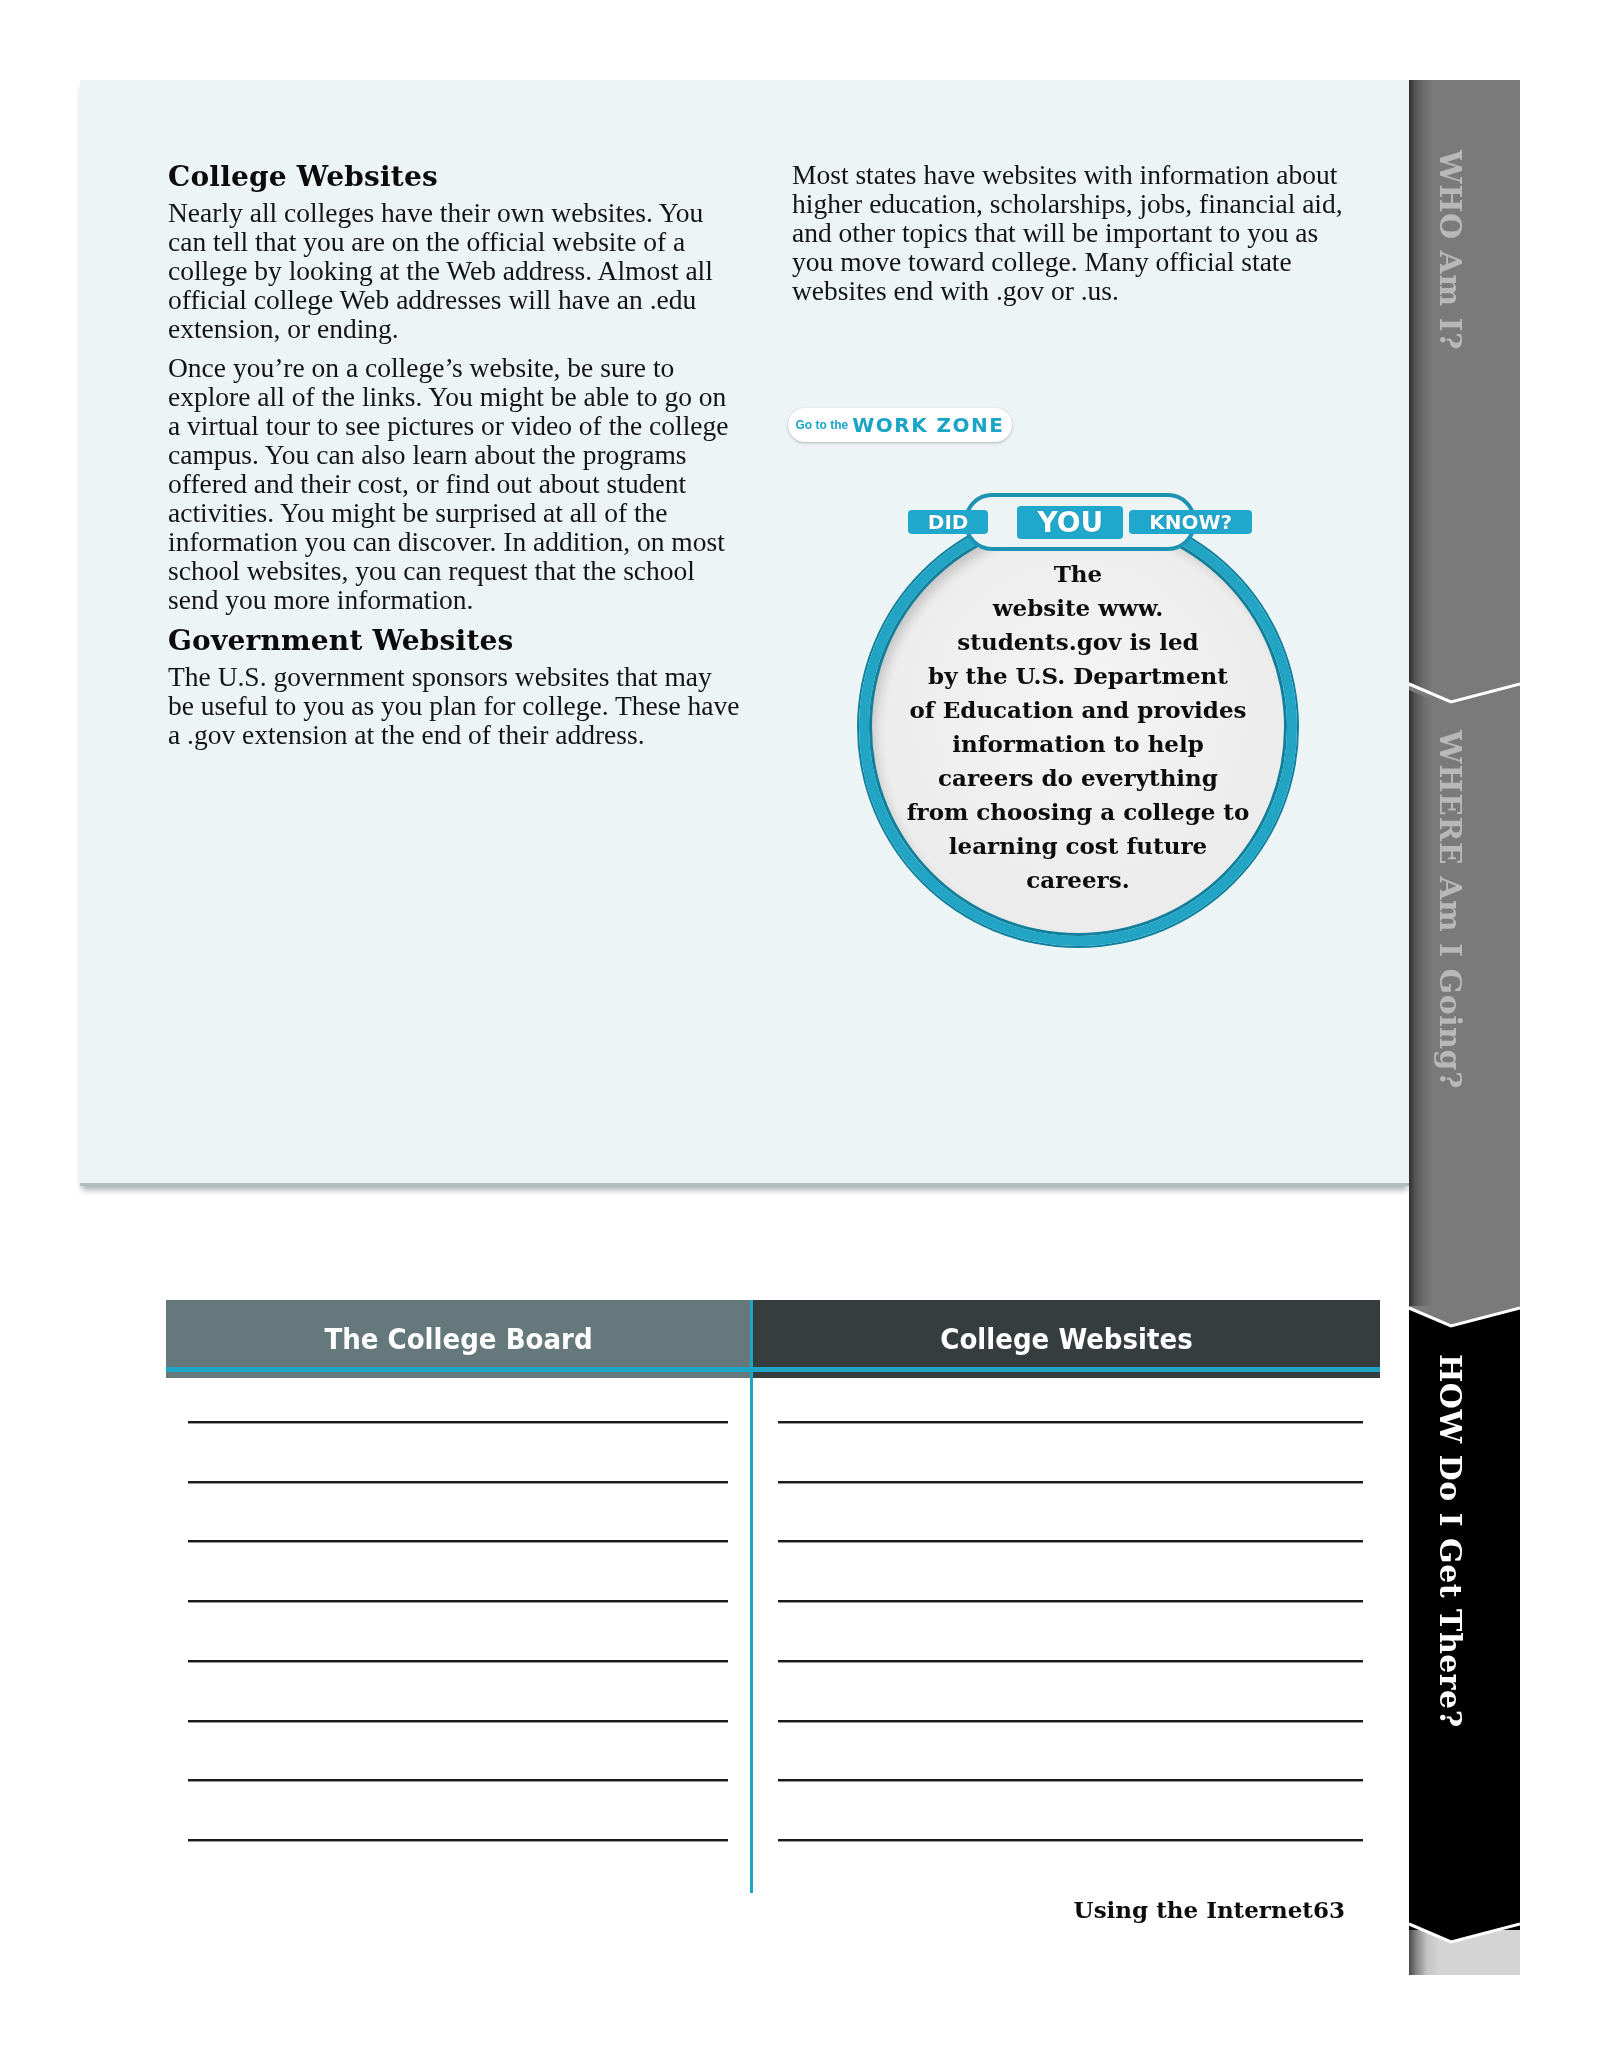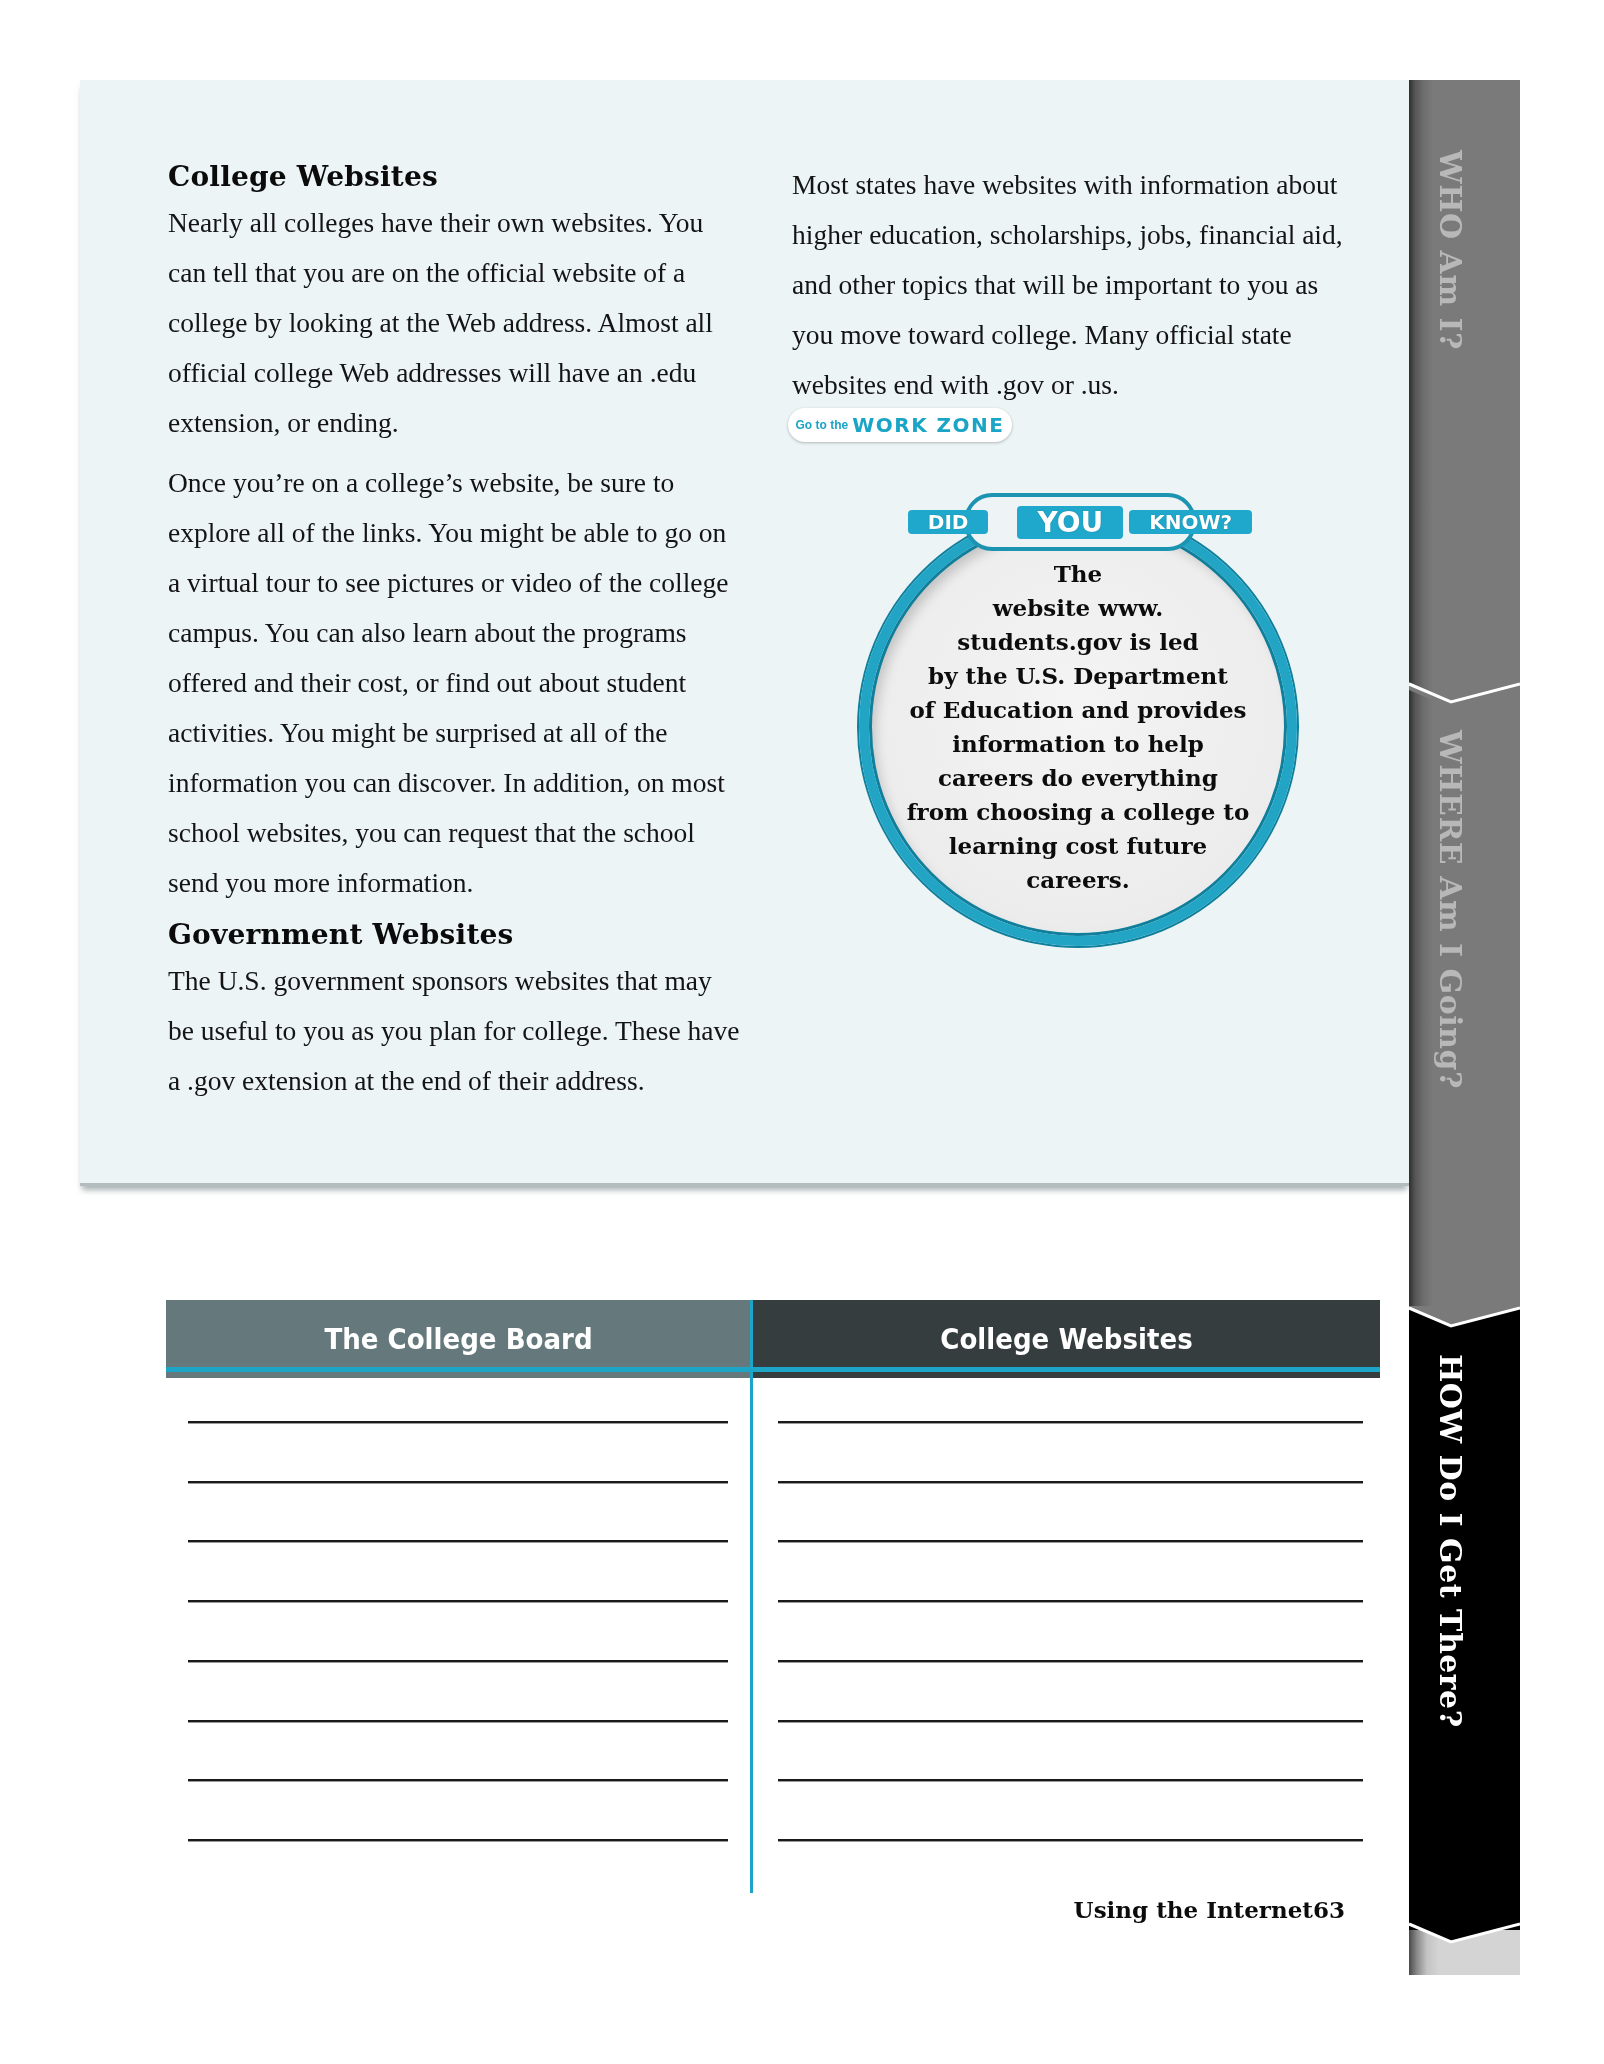--- a/index.html
+++ b/index.html
@@ -3,21 +3,21 @@
 <meta charset="utf-8">
 <style>
   html, body { margin:0; padding:0; background:#ffffff; }
   body { width:1604px; height:2064px; position:relative; overflow:hidden; font-family:"Liberation Serif", serif; color:#111; }
   .panel { position:absolute; left:80px; top:80px; width:1329px; height:1106px; background:#ecf4f6;
            box-shadow: 0 6px 6px -2px rgba(120,135,138,0.65); border-bottom:3px solid #b4bdbe; box-sizing:border-box; }
   .col { position:absolute; }
   .col-left { left:168px; top:160px; width:572px; }
   .col-right { left:792px; top:160px; width:560px; }
   h2.sec { margin:0; font-family:"DejaVu Serif", serif; font-weight:bold; font-size:28px; letter-spacing:0.2px; line-height:34px; color:#0b0b0b; }
-  p.body { margin:0 0 10px 0; font-size:27.5px; line-height:50px; color:#141414; }
+  p.body { margin:0 0 10px 0; font-size:27.5px; line-height:29px; color:#141414; }
   p.body.first { margin-top:4px; }
   .gov-h { margin-top:14px; }
   .workzone { position:absolute; left:788px; top:408px; width:224px; height:34px; border-radius:17px; background:#ffffff;
               box-shadow:0 1px 3px rgba(0,0,0,0.25); display:flex; align-items:center; justify-content:center; gap:4px; cursor:pointer; }
   .workzone .small { font-family:"Liberation Sans", sans-serif; font-size:12px; font-weight:bold; color:#1aa4c6; }
   .workzone .big { font-family:"DejaVu Sans", sans-serif; font-size:20px; font-weight:bold; color:#1aa4c6; letter-spacing:1.5px; }
   .dyk { position:absolute; left:859px; top:508px; width:438px; height:438px; border-radius:50%;
          background:radial-gradient(circle at 50% 45%, #f4f4f4 0%, #ececec 70%, #dcdcdc 100%);
          border:10px solid #22a5c5; box-sizing:border-box;
          box-shadow: inset 0 0 0 3px #0f7f9c, 0 0 0 2px #0f7f9c, inset 6px 8px 12px rgba(0,0,0,0.18); }

